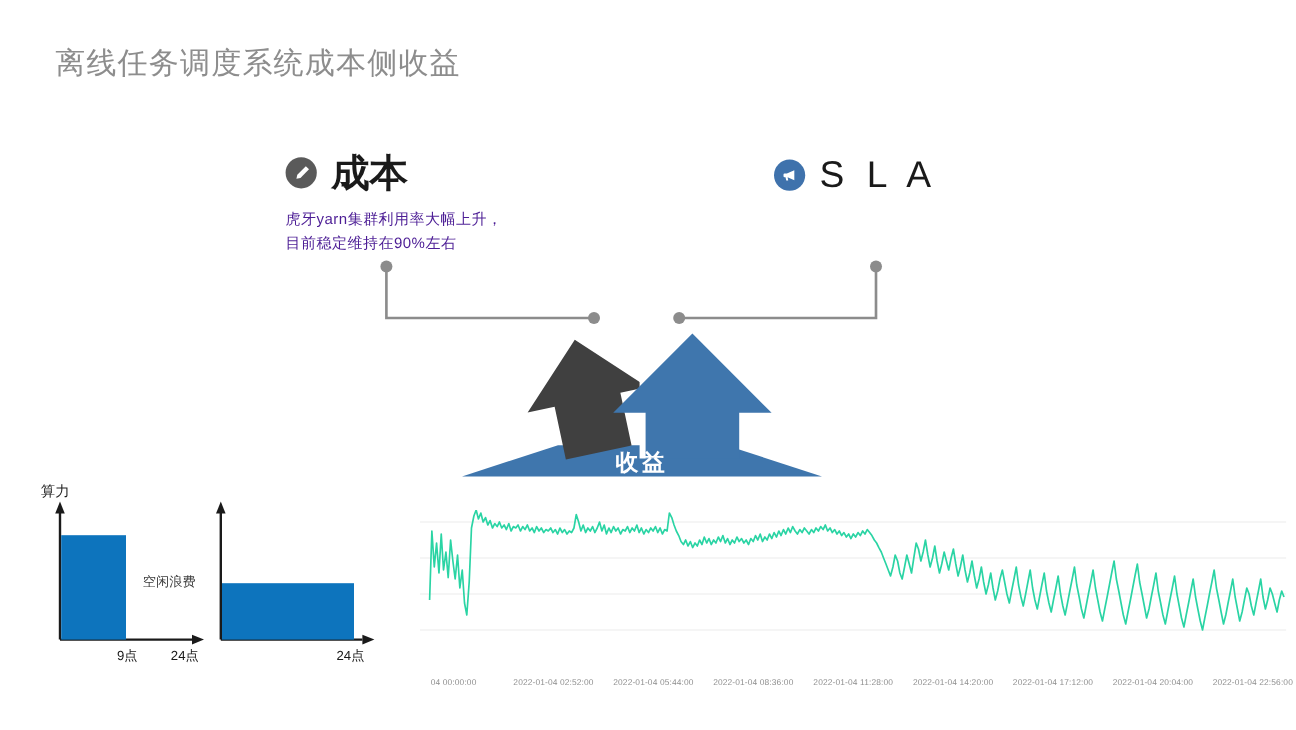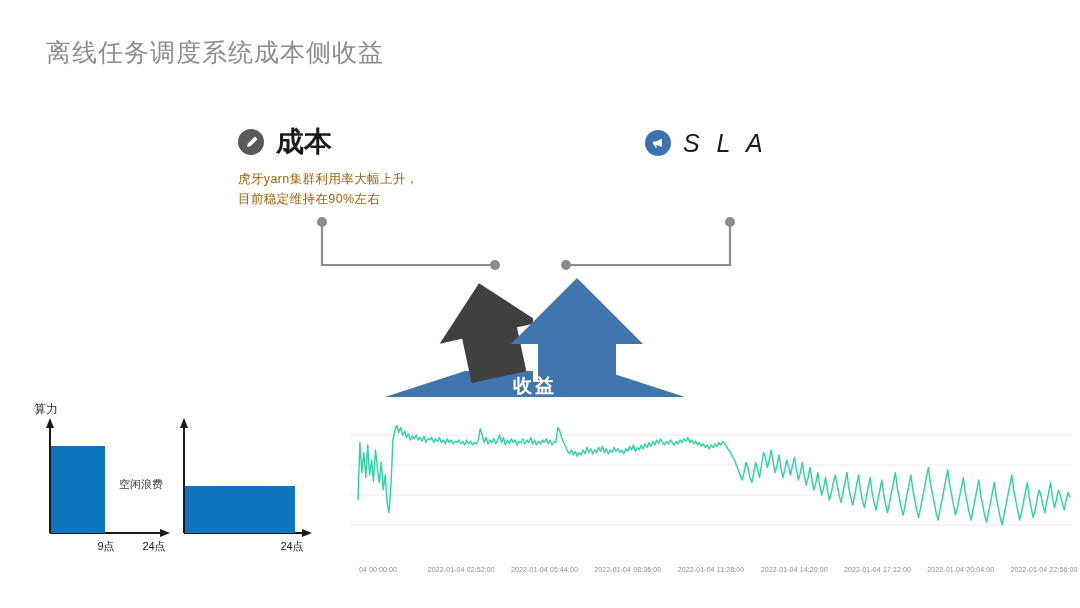--- a/index.html
+++ b/index.html
@@ -22,24 +22,24 @@
 
   
   .callout { position:absolute; }
   .callout-head { display:flex; align-items:center; gap:12px; }
   .callout-icon {
     width:26px; height:26px; border-radius:50%;
     display:flex; align-items:center; justify-content:center; flex:0 0 auto;
   }
   .callout-icon.cost { background:#5a5a5a; }
   .callout-icon.sla  { background:#3f72ac; }
-  .callout-title { font-size:28px; font-weight:700; color:#1a1a1a; line-height:1; }
-  .callout-title.spaced { letter-spacing:5px; font-weight:400; font-size:25px;font-style:italic; }
+  .callout-title { font-size:32px; font-weight:700; color:#1a1a1a; line-height:1; }
+  .callout-title.spaced { letter-spacing:5px; font-weight:400; font-size:31px; }
   .callout-body {
-    margin-top:13px; font-size:12.5px; color:#a16207;
+    margin-top:13px; font-size:12.5px; color:#4c1d95;
     line-height:1.62; letter-spacing:.4px; white-space:pre-line;
   }
   #callout-cost { left:238px; top:128px; }
   #callout-sla  { left:645px; top:130px; text-align:center; }
   #callout-sla .callout-head { justify-content:flex-start; }
   #callout-sla .callout-body { margin-left:-58px; }
 
   
   .connectors { position:absolute; left:0; top:0; width:1080px; height:608px; pointer-events:none; }
 

